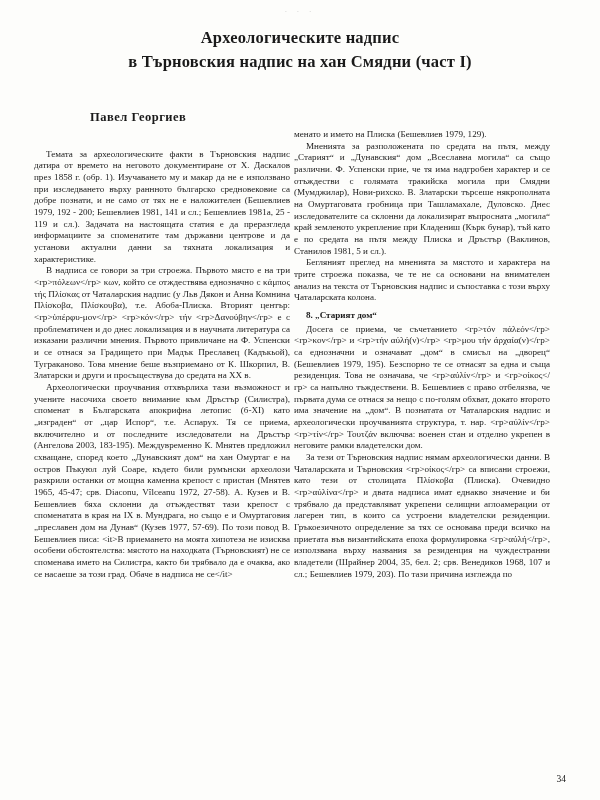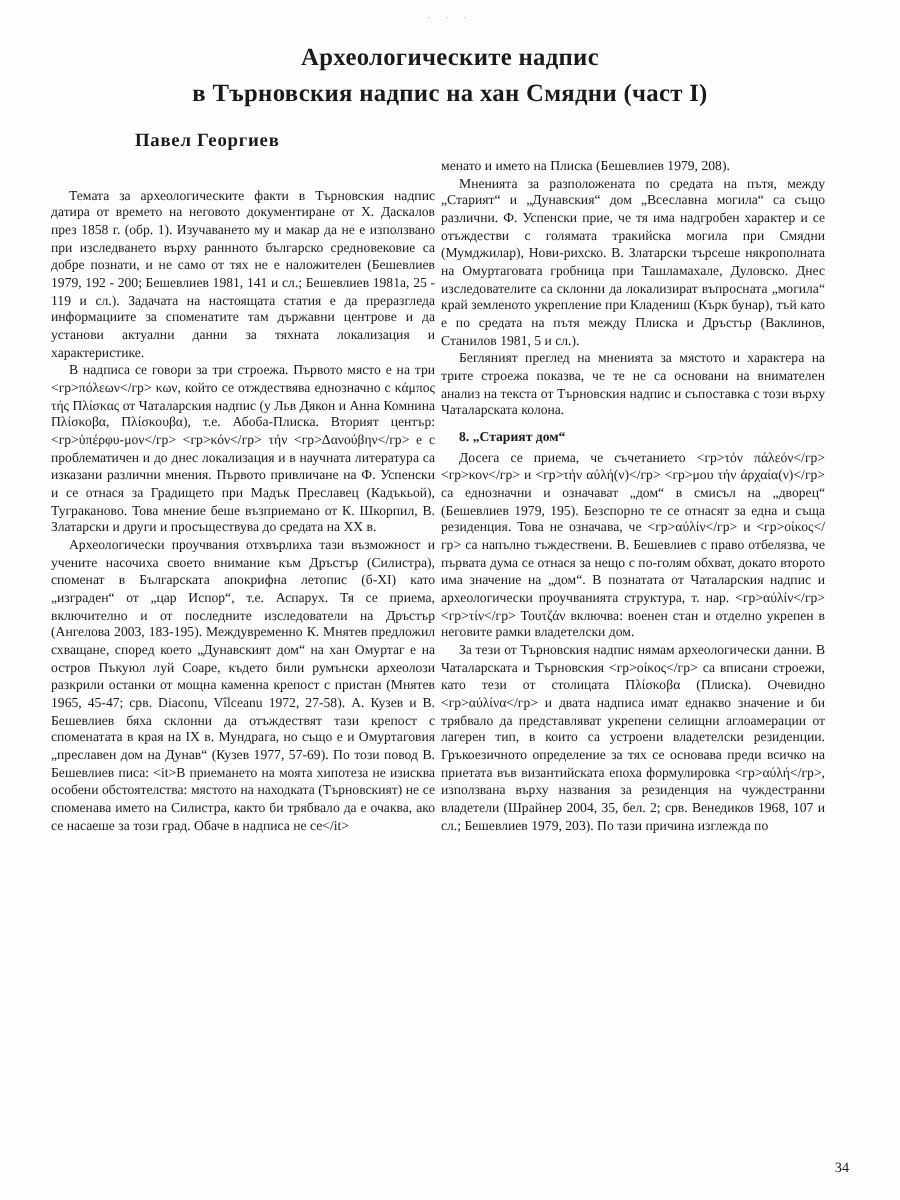--- a/index.html
+++ b/index.html
@@ -40,21 +40,21 @@
   .title-line {
     font-weight: bold;
     font-size: 16.5px;
     letter-spacing: 0.2px;
     line-height: 1.45;
   }
   .title-line.second {
     font-size: 16.5px;
   }
   .author {
-    margin-top: 12px;
+    margin-top: 36px;
     margin-left: 56px;
     font-size: 12.5px;
     font-weight: bold;
     letter-spacing: 0.5px;
   }
   .columns {
     margin-top: 4px;
     display: flex;
     gap: 4px;
     align-items: flex-end;
@@ -105,21 +105,21 @@
 
   <div class="columns">
 
     <div class="col">
       <p class="body">Темата за археологическите факти в Търновския надпис датира от времето на неговото документиране от Х. Даскалов през 1858 г. (обр. 1). Изучаването му и макар да не е използвано при изследването върху раннното българско средновековие са добре познати, и не само от тях не е наложителен (Бешевлиев 1979, 192 - 200; Бешевлиев 1981, 141 и сл.; Бешевлиев 1981а, 25 - 119 и сл.). Задачата на настоящата статия е да преразгледа информациите за споменатите там държавни центрове и да установи актуални данни за тяхната локализация и характеристике.</p>
       <p class="body">В надписа се говори за три строежа. Първото място е на три &lt;гр&gt;πόλεων&lt;/гр&gt; κων, който се отждествява еднозначно с κάμπος τής Πλίσκας от Чаталарския надпис (у Льв Дякон и Анна Комнина Πλίσκοβα, Πλίσκουβα), т.е. Абоба-Плиска. Вторият център: &lt;гр&gt;ὑπέρφυ-μον&lt;/гр&gt; &lt;гр&gt;κόν&lt;/гр&gt; τήν &lt;гр&gt;Δανούβην&lt;/гр&gt; е с проблематичен и до днес локализация и в научната литература са изказани различни мнения. Първото привличане на Ф. Успенски и се отнася за Градището при Мадък Преславец (Кадъкьой), Туграканово. Това мнение беше възприемано от К. Шкорпил, В. Златарски и други и просъществува до средата на ХХ в.</p>
       <p class="body">Археологически проучвания отхвърлиха тази възможност и учените насочиха своето внимание към Дръстър (Силистра), споменат в Българската апокрифна летопис (б-ХІ) като „изграден“ от „цар Испор“, т.е. Аспарух. Тя се приема, включително и от последните изследователи на Дръстър (Ангелова 2003, 183-195). Междувременно К. Мнятев предложил схващане, според което „Дунавският дом“ на хан Омуртаг е на остров Пъкуюл луй Соаре, където били румънски археолози разкрили останки от мощна каменна крепост с пристан (Мнятев 1965, 45-47; срв. Diaconu, Vîlceanu 1972, 27-58). А. Кузев и В. Бешевлиев бяха склонни да отъждествят тази крепост с споменатата в края на IХ в. Мундрага, но също е и Омуртаговия „преславен дом на Дунав“ (Кузев 1977, 57-69). По този повод В. Бешевлиев писа: &lt;it&gt;В приемането на моята хипотеза не изисква особени обстоятелства: мястото на находката (Търновският) не се споменава името на Силистра, както би трябвало да е очаква, ако се насаеше за този град. Обаче в надписа не се&lt;/it&gt;</p>
     </div>
 
     <div class="col">
-      <p class="body noindent">менато и името на Плиска (Бешевлиев 1979, 208).</p>
+      <p class="body noindent">менато и името на Плиска (Бешевлиев 1979, 129).</p>
       <p class="body">Мненията за разположената по средата на пътя, между „Старият“ и „Дунавския“ дом „Всеславна могила“ са също различни. Ф. Успенски прие, че тя има надгробен характер и се отъждестви с голямата тракийска могила при Смядни (Мумджилар), Нови-рихско. В. Златарски търсеше някрополната на Омуртаговата гробница при Ташламахале, Дуловско. Днес изследователите са склонни да локализират въпросната „могила“ край земленото укрепление при Кладениш (Кърк бунар), тъй като е по средата на пътя между Плиска и Дръстър (Ваклинов, Станилов 1981, 5 и сл.).</p>
       <p class="body">Бегляният преглед на мненията за мястото и характера на трите строежа показва, че те не са основани на внимателен анализ на текста от Търновския надпис и съпоставка с този върху Чаталарската колона.</p>
       <p class="sub">8. „Старият дом“</p>
       <p class="body">Досега се приема, че съчетанието &lt;гр&gt;τόν πάλεόν&lt;/гр&gt; &lt;гр&gt;κον&lt;/гр&gt; и &lt;гр&gt;τήν αύλή(ν)&lt;/гр&gt; &lt;гр&gt;μου τήν άρχαία(ν)&lt;/гр&gt; са еднозначни и означават „дом“ в смисъл на „дворец“ (Бешевлиев 1979, 195). Безспорно те се отнасят за една и съща резиденция. Това не означава, че &lt;гр&gt;αύλίν&lt;/гр&gt; и &lt;гр&gt;οίκος&lt;/гр&gt; са напълно тъждествени. В. Бешевлиев с право отбелязва, че първата дума се отнася за нещо с по-голям обхват, докато второто има значение на „дом“. В познатата от Чаталарския надпис и археологически проучванията структура, т. нар. &lt;гр&gt;αύλίν&lt;/гр&gt; &lt;гр&gt;τίν&lt;/гр&gt; Τουτζάν включва: военен стан и отделно укрепен в неговите рамки владетелски дом.</p>
       <p class="body">За тези от Търновския надпис нямам археологически данни. В Чаталарската и Търновския &lt;гр&gt;οίκος&lt;/гр&gt; са вписани строежи, като тези от столицата Πλίσκοβα (Плиска). Очевидно &lt;гр&gt;αύλίνα&lt;/гр&gt; и двата надписа имат еднакво значение и би трябвало да представляват укрепени селищни аглоамерации от лагерен тип, в които са устроени владетелски резиденции. Гръкоезичното определение за тях се основава преди всичко на приетата във византийската епоха формулировка &lt;гр&gt;αύλή&lt;/гр&gt;, използвана върху названия за резиденция на чуждестранни владетели (Шрайнер 2004, 35, бел. 2; срв. Венедиков 1968, 107 и сл.; Бешевлиев 1979, 203). По тази причина изглежда по</p>
     </div>
 
   </div>
 
   <div class="pagenum">34</div>

